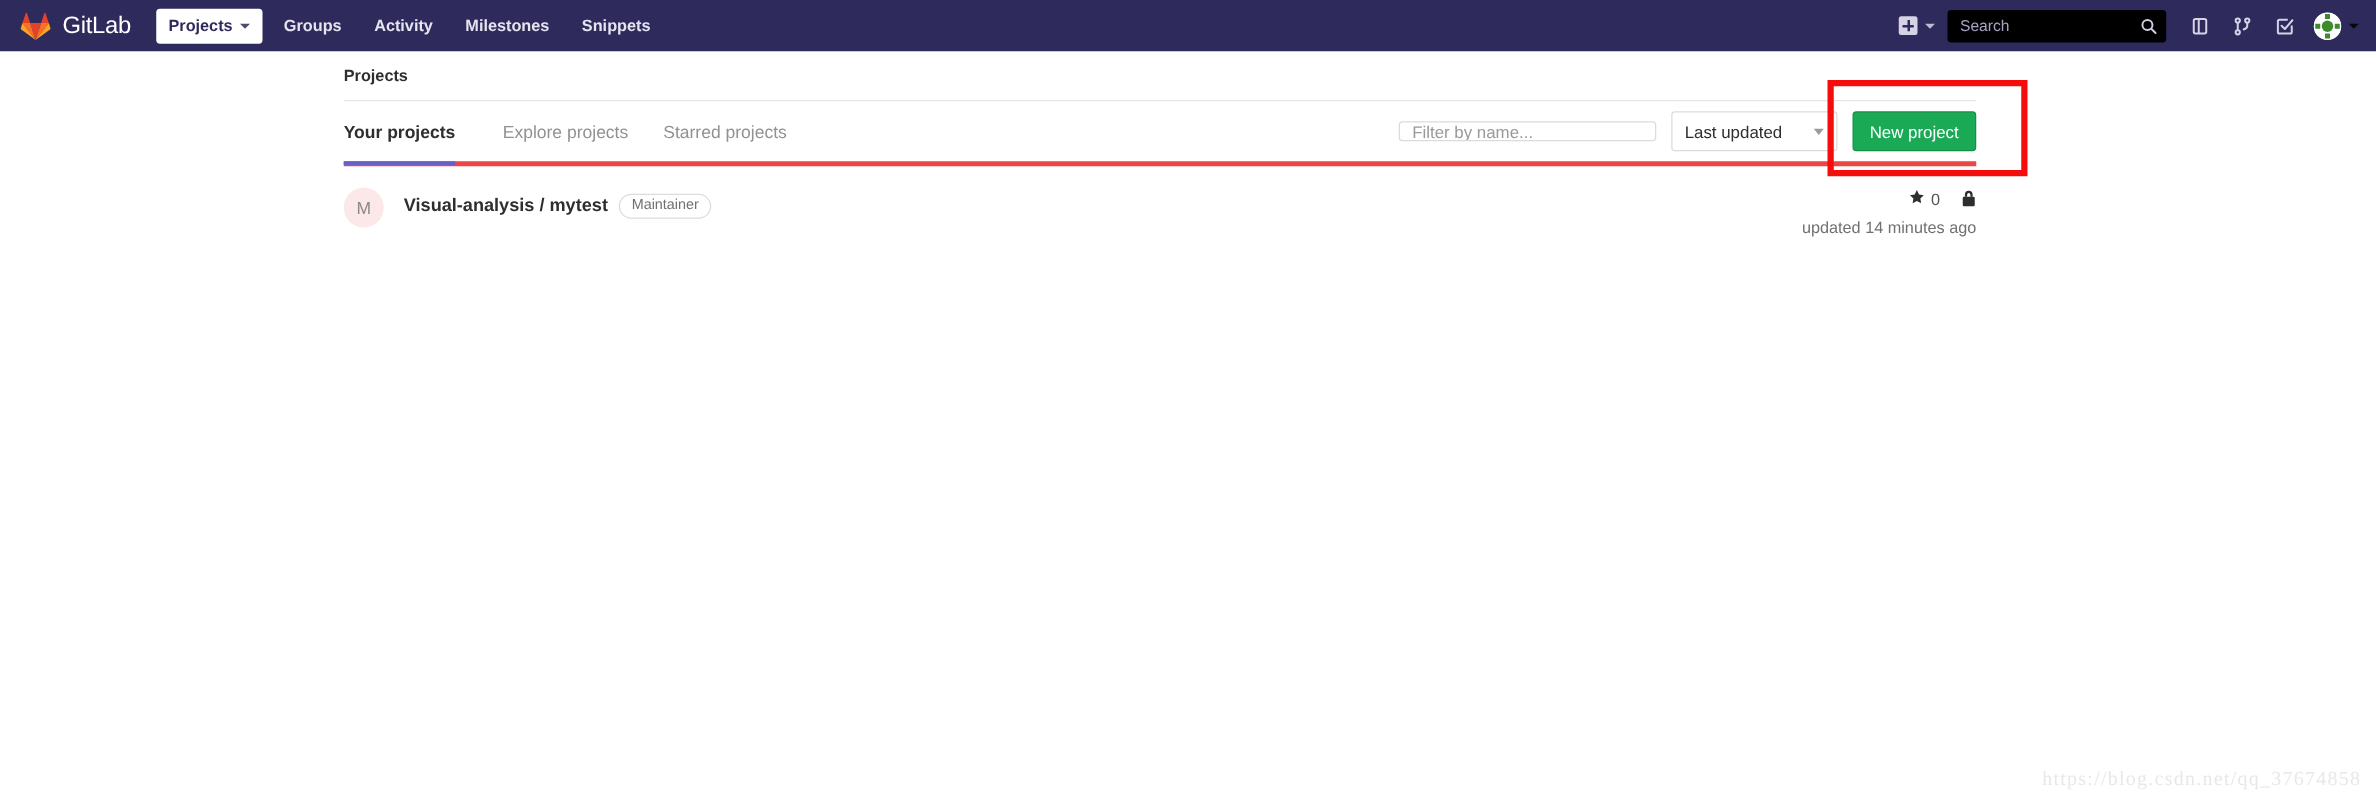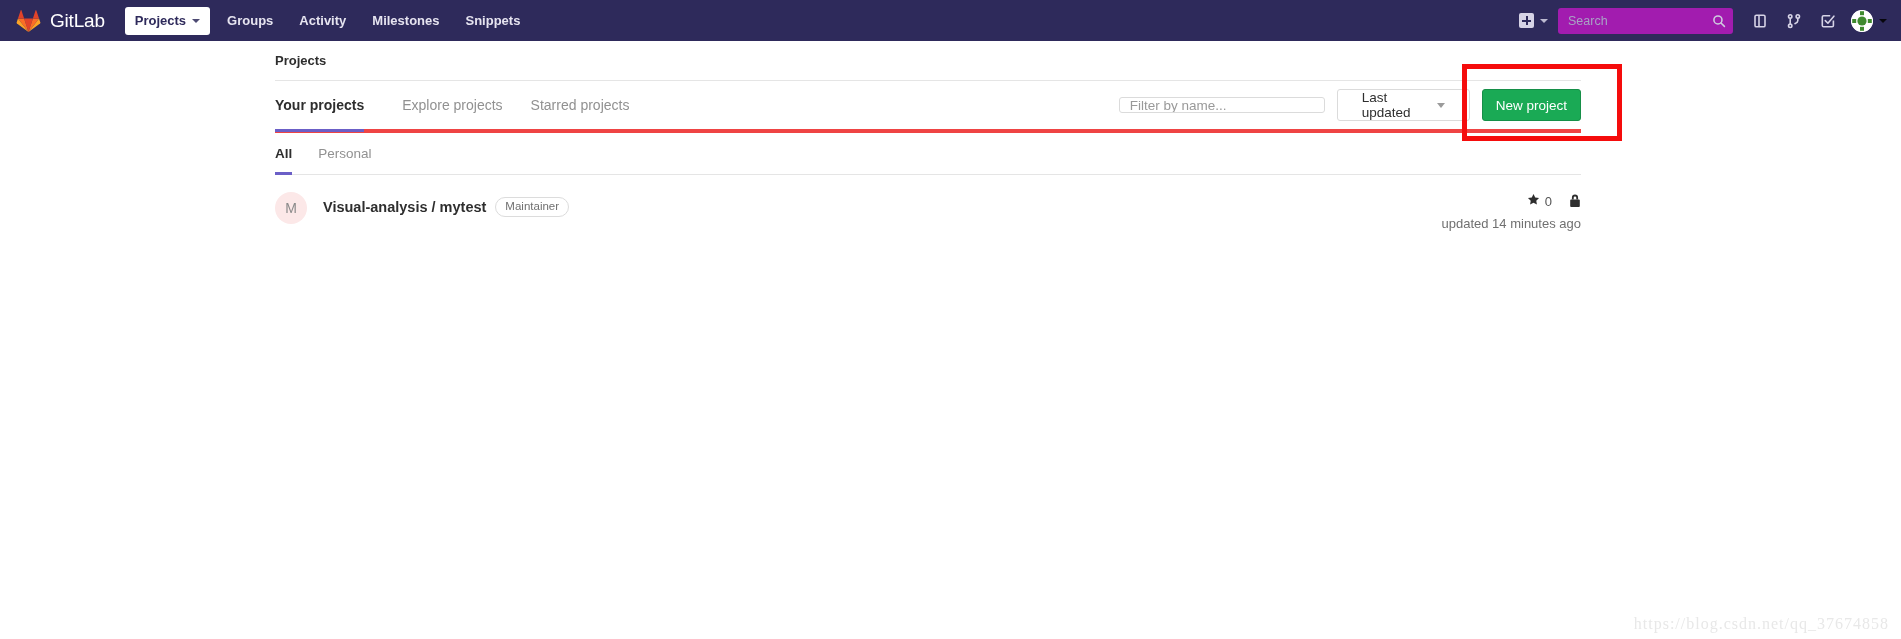--- a/index.html
+++ b/index.html
@@ -94,21 +94,21 @@
 
   .search-wrap {
     position: relative;
     width: 175px;
     height: 26px;
     margin: 0 10px 0 6px;
   }
   .search-input {
     width: 100%;
     height: 26px;
-    background: #a21caf;
+    background: #000000;
     border: none;
     border-radius: 3px;
     color: #cfccdf;
     font-size: 12.5px;
     font-family: "Liberation Sans", sans-serif;
     padding: 0 26px 0 10px;
     outline: none;
   }
   .search-input::placeholder { color: #a8a3c4; }
   .search-icon-pos {
@@ -201,21 +201,21 @@
   .filter-input::placeholder { color: #999; }
   .sort-select {
     position: relative;
     width: 133px;
     height: 32px;
     border: 1px solid #dbdbdb;
     border-radius: 3px;
     background: #fff;
     display: flex;
     align-items: center;
-    padding: 0 24px;
+    padding: 0 10px;
     font-size: 13.5px;
     color: #2e2e2e;
     cursor: pointer;
   }
   .sort-select .sel-caret {
     margin-left: auto;
     width: 0; height: 0;
     border-left: 4px solid transparent;
     border-right: 4px solid transparent;
     border-top: 5px solid #9b9b9b;
@@ -472,28 +472,20 @@
 
       <div class="sort-select">
         <span>Last updated</span>
         <span class="sel-caret"></span>
       </div>
 
       <button class="btn-new">New project</button>
     </div>
   </div>
 
-  <div class="subtabs-row">
-    <div class="subtab active">
-      <span>All</span>
-    </div>
-    <div class="subtab">
-      <span>Personal</span>
-    </div>
-  </div>
 
   <div>
     <div class="project-row">
       <div class="proj-avatar">M</div>
 
       <div class="proj-main">
         <span class="proj-name">Visual-analysis / mytest</span>
         <span class="access-badge">Maintainer</span>
       </div>
 

